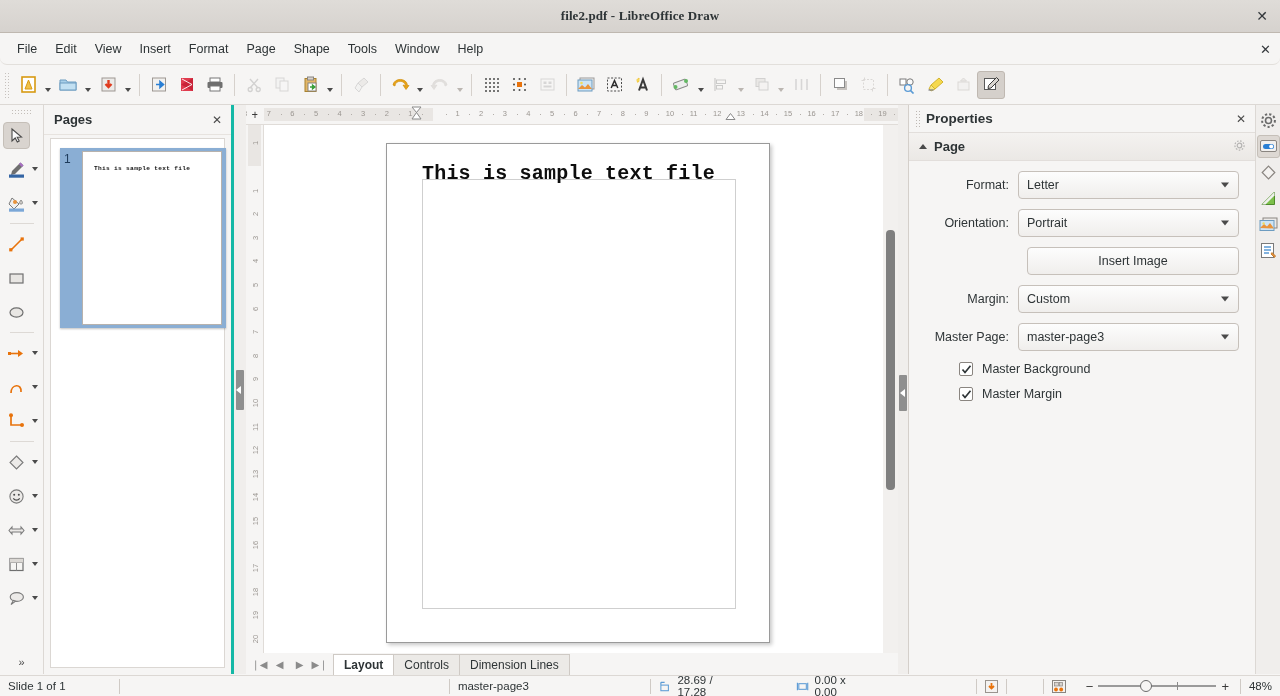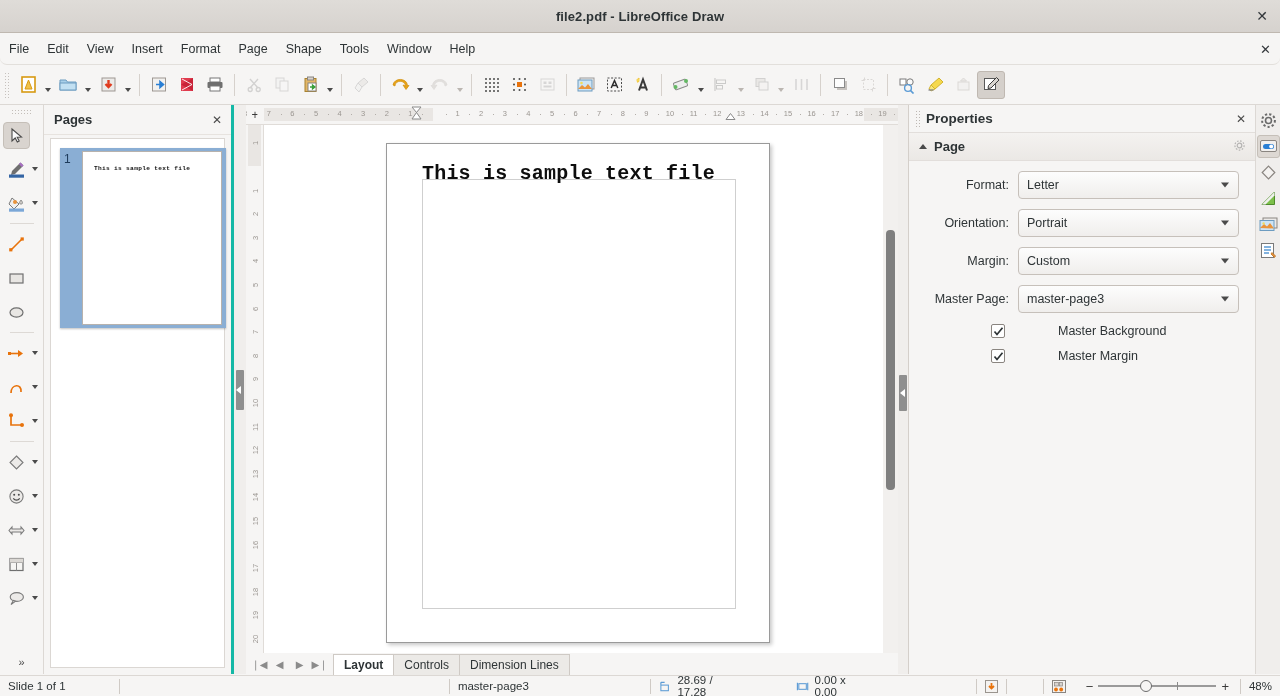--- a/index.html
+++ b/index.html
@@ -11,40 +11,40 @@
     overflow: hidden;
     color: #2e3436;
   }
   #app { position: relative; width: 1280px; height: 696px; }
 
   
   .titlebar {
     position: absolute; left: 0; top: 0; width: 1280px; height: 33px;
     background: linear-gradient(to bottom, #dfdcd8 0%, #d6d2ce 100%);
     border-bottom: 1px solid #bfb8b0;
-    display: flex; align-items: center; justify-content: center;
+    display: flex; align-items: center; justify-content: center; font-family: Liberation Serif, serif;
   }
   .titlebar .tb-title {
     font-size: 13px; font-weight: bold; color: #2e3436; letter-spacing: .1px;
   }
   .titlebar .tb-close {
     position: absolute; right: 8px; top: 50%; transform: translateY(-50%);
     width: 20px; height: 20px; display: flex; align-items: center; justify-content: center;
     font-size: 14px; color: #33373b; cursor: pointer;
   }
   .top-strip {
     position: absolute; left: 0; top: 0; width: 1280px; height: 4px;
     background: #2b2e3b;
   }
 
   
   .menubar {
     position: absolute; left: 0; top: 33px; width: 1280px; height: 32px;
     background: #f6f5f4; border-bottom: 1px solid #e2dfdb;
-    display: flex; align-items: center; padding-left: 0; border-radius: 7px;
+    display: flex; align-items: center; padding-left: 8px; border-radius: 7px;
   }
   .menubar .mi {
     padding: 3px 9px; font-size: 12.5px; color: #2e3436; cursor: pointer; border-radius: 3px;
   }
   .menubar .menu-close {
     position: absolute; right: 9px; top: 50%; transform: translateY(-50%);
     font-size: 13px; color: #33373b; cursor: pointer;
   }
 
   
@@ -298,21 +298,21 @@
     position: absolute; right: 9px; top: 50%; transform: translateY(-50%);
     width: 0; height: 0; border-left: 4.5px solid transparent; border-right: 4.5px solid transparent;
     border-top: 5.5px solid #4a4a4a;
   }
   .pbtn {
     margin-left: 118px; margin-right: 16px; height: 28px;
     background: linear-gradient(to bottom,#fdfdfd,#f0eeec); border: 1px solid #c6c0ba; border-radius: 4px;
     display: flex; align-items: center; justify-content: center; cursor: pointer;
     font-size: 12.5px; color: #2e3436; margin-top: 10px;
   }
-  .pcheck { display: flex; align-items: center; margin-top: 11px; margin-left: 82px; cursor: pointer; gap: 44px; }
+  .pcheck { display: flex; align-items: center; margin-top: 11px; margin-left: 50px; cursor: pointer; }
   .cbox {
     width: 14px; height: 14px; border: 1px solid #8a8580; background: #fff; border-radius: 2px;
     display: flex; align-items: center; justify-content: center; margin-right: 9px;
   }
   .cbox svg { display: block; }
   .pcheck .cl { font-size: 12.5px; color: #2e3436; }
 
   
   .rail {
     position: absolute; left: 1255px; top: 105px; width: 25px; height: 569px;
@@ -1004,20 +1004,21 @@
 
     <div class="prow">
       <div class="plabel">Orientation:</div>
       <div class="pctl">
         <span>Portrait</span>
         <span class="caret"></span>
       </div>
     </div>
 
 
+    <div class="pbtn">Insert Image</div>
 
     <div class="prow">
       <div class="plabel">Margin:</div>
       <div class="pctl">
         <span>Custom</span>
         <span class="caret"></span>
       </div>
     </div>
 
     <div class="prow">

